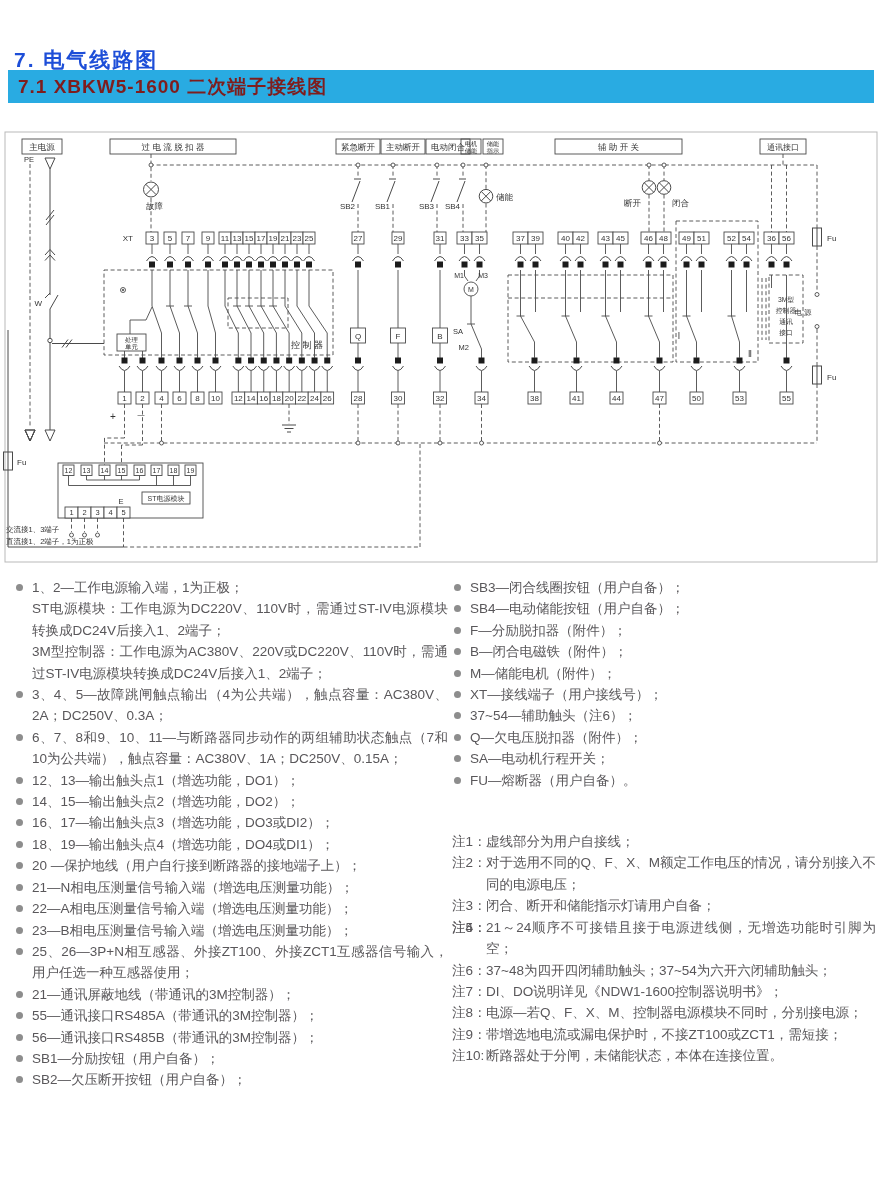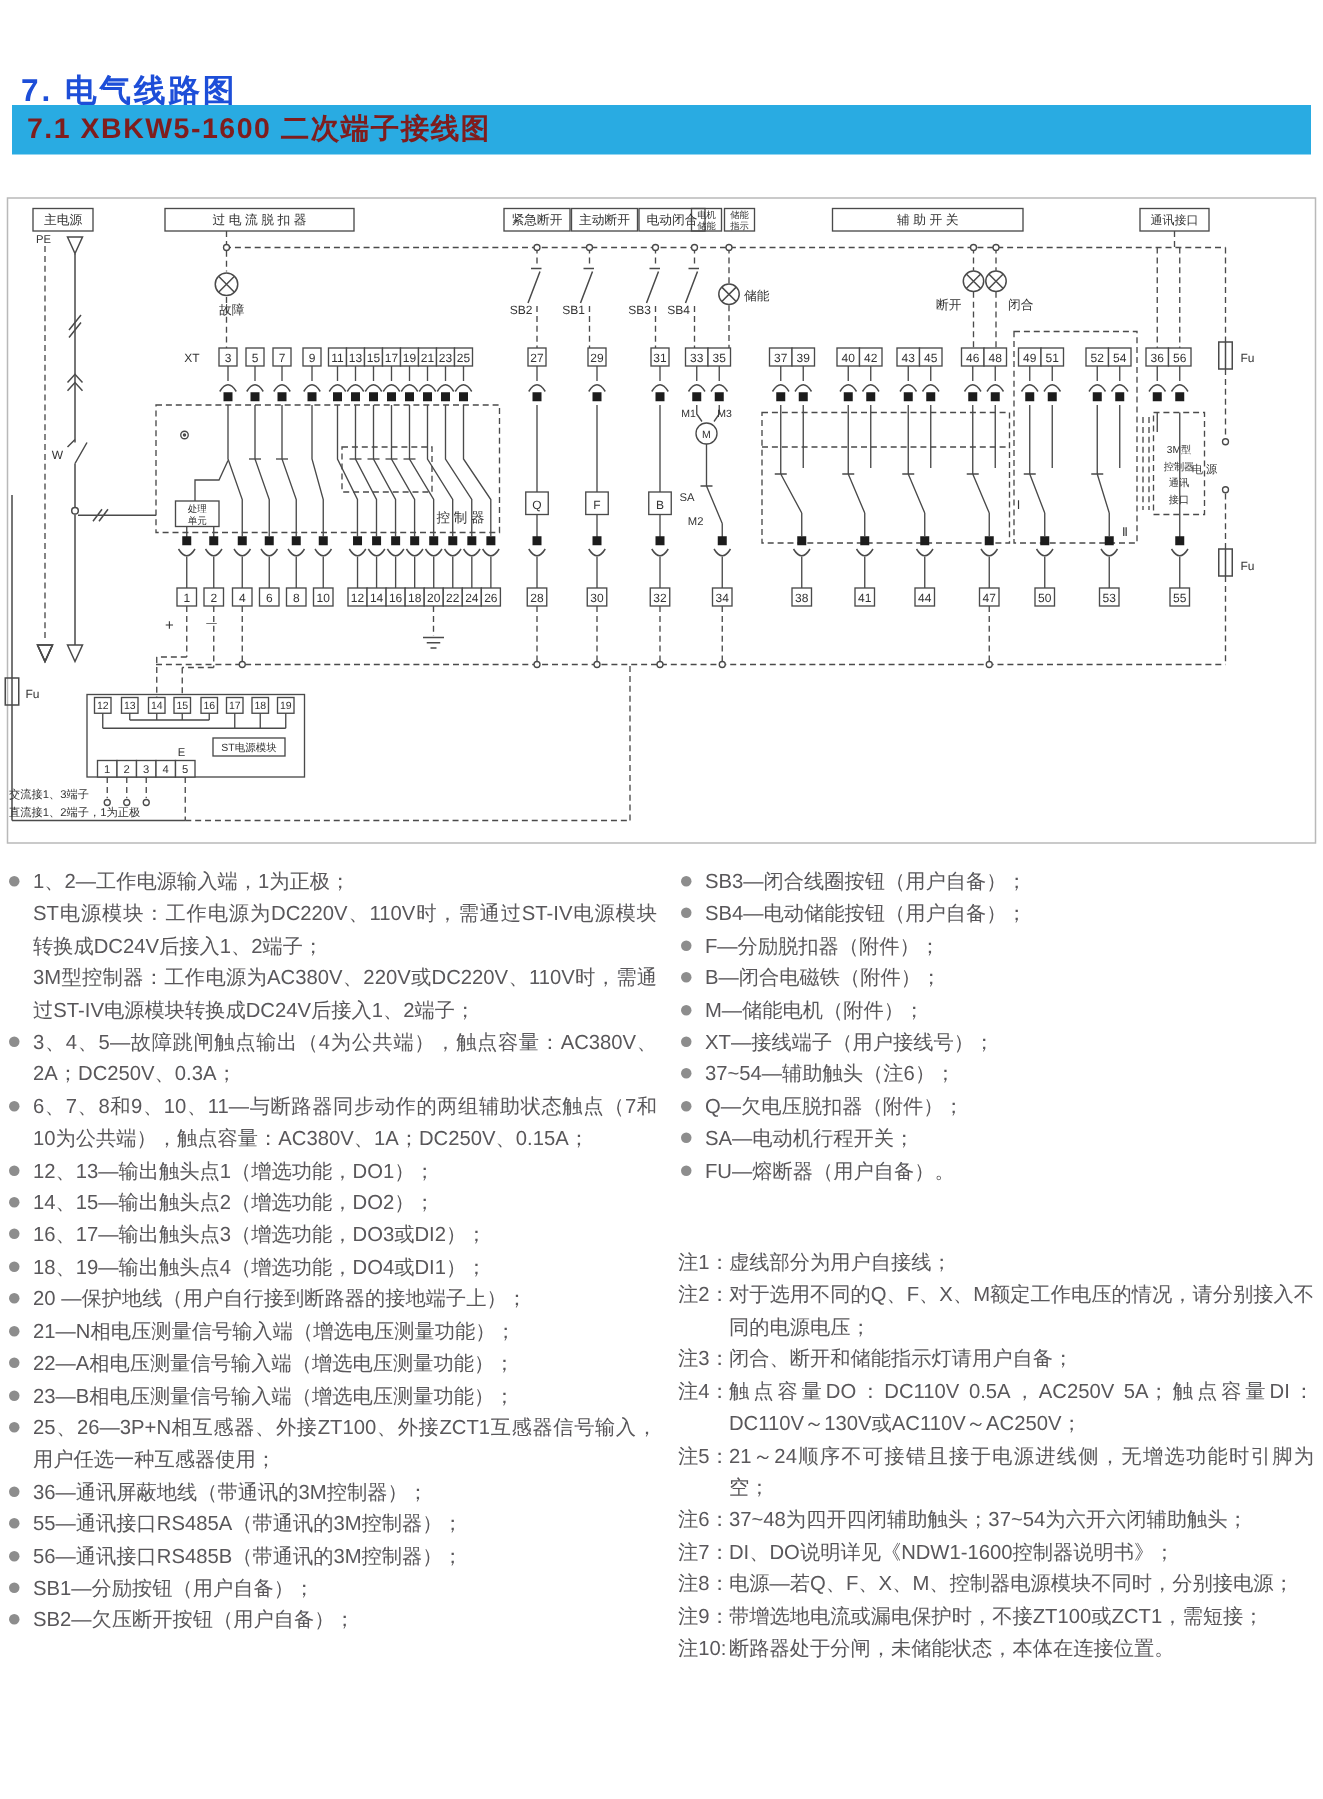--- a/index.html
+++ b/index.html
@@ -2,21 +2,21 @@
 <html><head>
 <meta charset="utf-8">
 <style>
   html,body{margin:0;padding:0;background:#ffffff;}
   body{width:882px;height:1199px;position:relative;font-family:"Liberation Sans","DejaVu Sans",sans-serif;overflow:hidden;}
   .h1{position:absolute;left:14px;top:10px;font-size:21px;font-weight:bold;color:#1d4ed8;letter-spacing:2px;margin-top:36px;}
   .banner{position:absolute;left:8px;top:70px;width:866px;height:33px;background:#29abe2;color:#7f1d1d;
           font-size:19px;font-weight:bold;line-height:33px;padding-left:10px;box-sizing:border-box;letter-spacing:1px;}
   #diag{position:absolute;left:0;top:128px;}
   .cols{position:absolute;top:577px;left:0;width:882px;font-size:13.5px;line-height:21.4px;color:#59575a;}
-  .colL{position:absolute;left:4px;top:0;width:434px;}
+  .colL{position:absolute;left:14px;top:0;width:434px;}
   .colR{position:absolute;left:452px;top:0;width:424px;}
   .li{position:relative;padding-left:18px;text-align:justify;}
   .li .dot{position:absolute;left:2px;top:7px;width:7px;height:7px;border-radius:50%;background:#8d8d8d;}
   .notes{margin-top:40px;}
   .note{position:relative;padding-left:34px;text-align:justify;}
   .note .nlabel{position:absolute;left:0;top:0;}
   svg text{font-family:"Liberation Sans","DejaVu Sans",sans-serif;fill:#333;stroke:none;}
 </style>
 </head>
 <body>
@@ -621,21 +621,21 @@
       <div class="li">
         <span class="dot"></span><span>23—B相电压测量信号输入端（增选电压测量功能）；</span>
       </div>
 
 
       <div class="li">
         <span class="dot"></span><span>25、26—3P+N相互感器、外接ZT100、外接ZCT1互感器信号输入，用户任选一种互感器使用；</span>
       </div>
 
       <div class="li">
-        <span class="dot"></span><span>36—通讯屏蔽地线（带通讯的3M控制器）；</span>
+        <span class="dot"></span><span>21—通讯屏蔽地线（带通讯的3M控制器）；</span>
       </div>
 
       <div class="li">
         <span class="dot"></span><span>55—通讯接口RS485A（带通讯的3M控制器）；</span>
       </div>
 
       <div class="li">
         <span class="dot"></span><span>56—通讯接口RS485B（带通讯的3M控制器）；</span>
       </div>
 
@@ -698,21 +698,21 @@
 
         <div class="note">
           <span class="nlabel">注2：</span><span>对于选用不同的Q、F、X、M额定工作电压的情况，请分别接入不同的电源电压；</span>
         </div>
 
         <div class="note">
           <span class="nlabel">注3：</span><span>闭合、断开和储能指示灯请用户自备；</span>
         </div>
 
         <div class="note">
-          <span class="nlabel">注4：</span><span>触点容量DO：DC110V  0.5A，AC250V  5A；触点容量DI：DC110V～130V或AC110V～AC250V；</span>
+          <span class="nlabel">注4：</span>
         </div>
 
         <div class="note">
           <span class="nlabel">注5：</span><span>21～24顺序不可接错且接于电源进线侧，无增选功能时引脚为空；</span>
         </div>
 
         <div class="note">
           <span class="nlabel">注6：</span><span>37~48为四开四闭辅助触头；37~54为六开六闭辅助触头；</span>
         </div>
 

